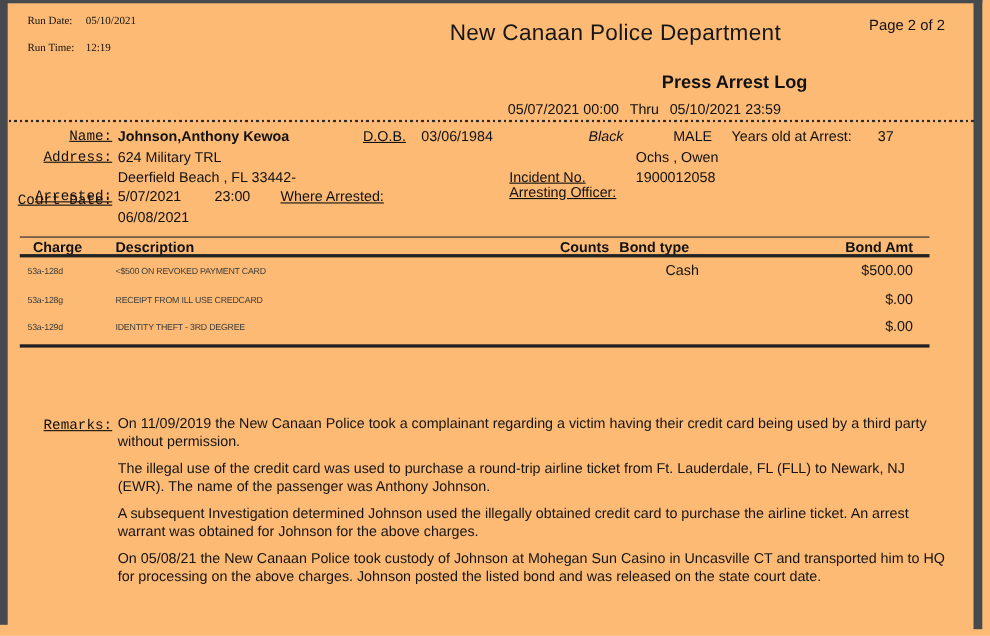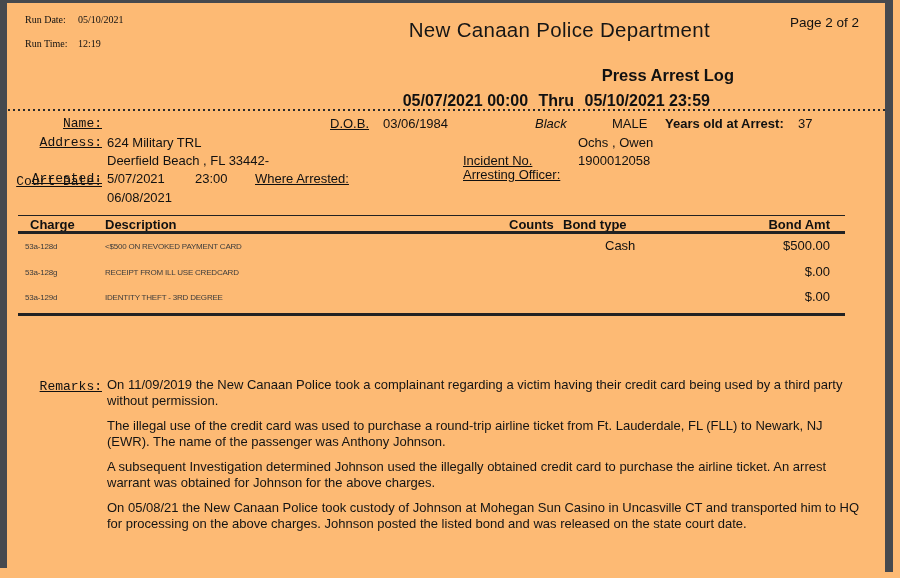--- a/index.html
+++ b/index.html
@@ -14,21 +14,21 @@
   .t10{font-size:10px;}
   .t13{font-size:13px;}
   .t13b{font-size:13px;font-weight:bold;}
   .t8{font-size:8px;color:#3c3c3c;letter-spacing:-0.2px;}
   .lbl{text-decoration:underline;font-size:13px;}
   .lblbox{position:absolute;left:10px;width:92px;text-align:right;font-family:Liberation Mono, monospace;}
   .amtbox{position:absolute;left:700px;width:130px;text-align:right;}
   .center{position:absolute;left:0;width:710px;text-align:right;}
   .dept{font-size:20.5px;letter-spacing:0.3px;color:#161616;}
   .ptitle{font-size:16.5px;font-weight:bold;padding-left:24px;}
-  .drange{font-size:16px;font-weight:bold;}
+  .drange{font-size:13px;font-weight:normal;}
   .dashline{position:absolute;left:8px;width:878px;height:2px;
     background:repeating-linear-gradient(90deg,#2b2b2b 0 2px,transparent 2px 5px);}
   .hline{position:absolute;left:18px;width:827px;background:#222;}
   .remarks-body{position:absolute;left:107px;top:377px;width:757px;}
   .remarks-body p{margin:0 0 10px 0;font-size:13px;line-height:15.5px;color:#141414;}
 </style>
 </head>
 <body>
 
 <div class="screen">
@@ -48,25 +48,26 @@
   <div class="center ptitle" style="top:66px;">Press Arrest Log</div>
   <div class="center drange" style="top:92px;">
     <span>05/07/2021 00:00</span>
     <span style="margin:0 6px;">Thru</span>
     <span>05/10/2021 23:59</span>
   </div>
 
   <div class="dashline" style="top:109px;"></div>
 
   <span class="lblbox lbl" style="top:116px;">Name:</span>
+  <span class="abs t13b" style="left:107px;top:116px;">Johnson,Anthony Kewoa</span>
   <span class="abs lbl" style="left:330px;top:116px;">D.O.B.</span>
   <span class="abs t13" style="left:383px;top:116px;">03/06/1984</span>
   <span class="abs t13" style="left:535px;top:116px;font-style:italic;">Black</span>
   <span class="abs t13" style="left:612px;top:116px;">MALE</span>
-  <span class="abs t13" style="left:665px;top:116px;font-weight:bold;">Years old at Arrest:</span>
+  <span class="abs t13" style="left:665px;top:116px;">Years old at Arrest:</span>
   <span class="abs t13" style="left:798px;top:116px;">37</span>
 
   <span class="lblbox lbl" style="top:135px;">Address:</span>
   <span class="abs t13" style="left:107px;top:135px;">624 Military TRL</span>
   <span class="abs lbl" style="left:463px;top:135px;margin-top:32px;">Arresting Officer:</span>
   <span class="abs t13" style="left:578px;top:135px;">Ochs , Owen</span>
 
   <span class="abs t13" style="left:107px;top:153px;">Deerfield Beach , FL 33442-</span>
   <span class="abs lbl" style="left:463px;top:153px;">Incident No.</span>
   <span class="abs t13" style="left:578px;top:153px;">1900012058</span>

